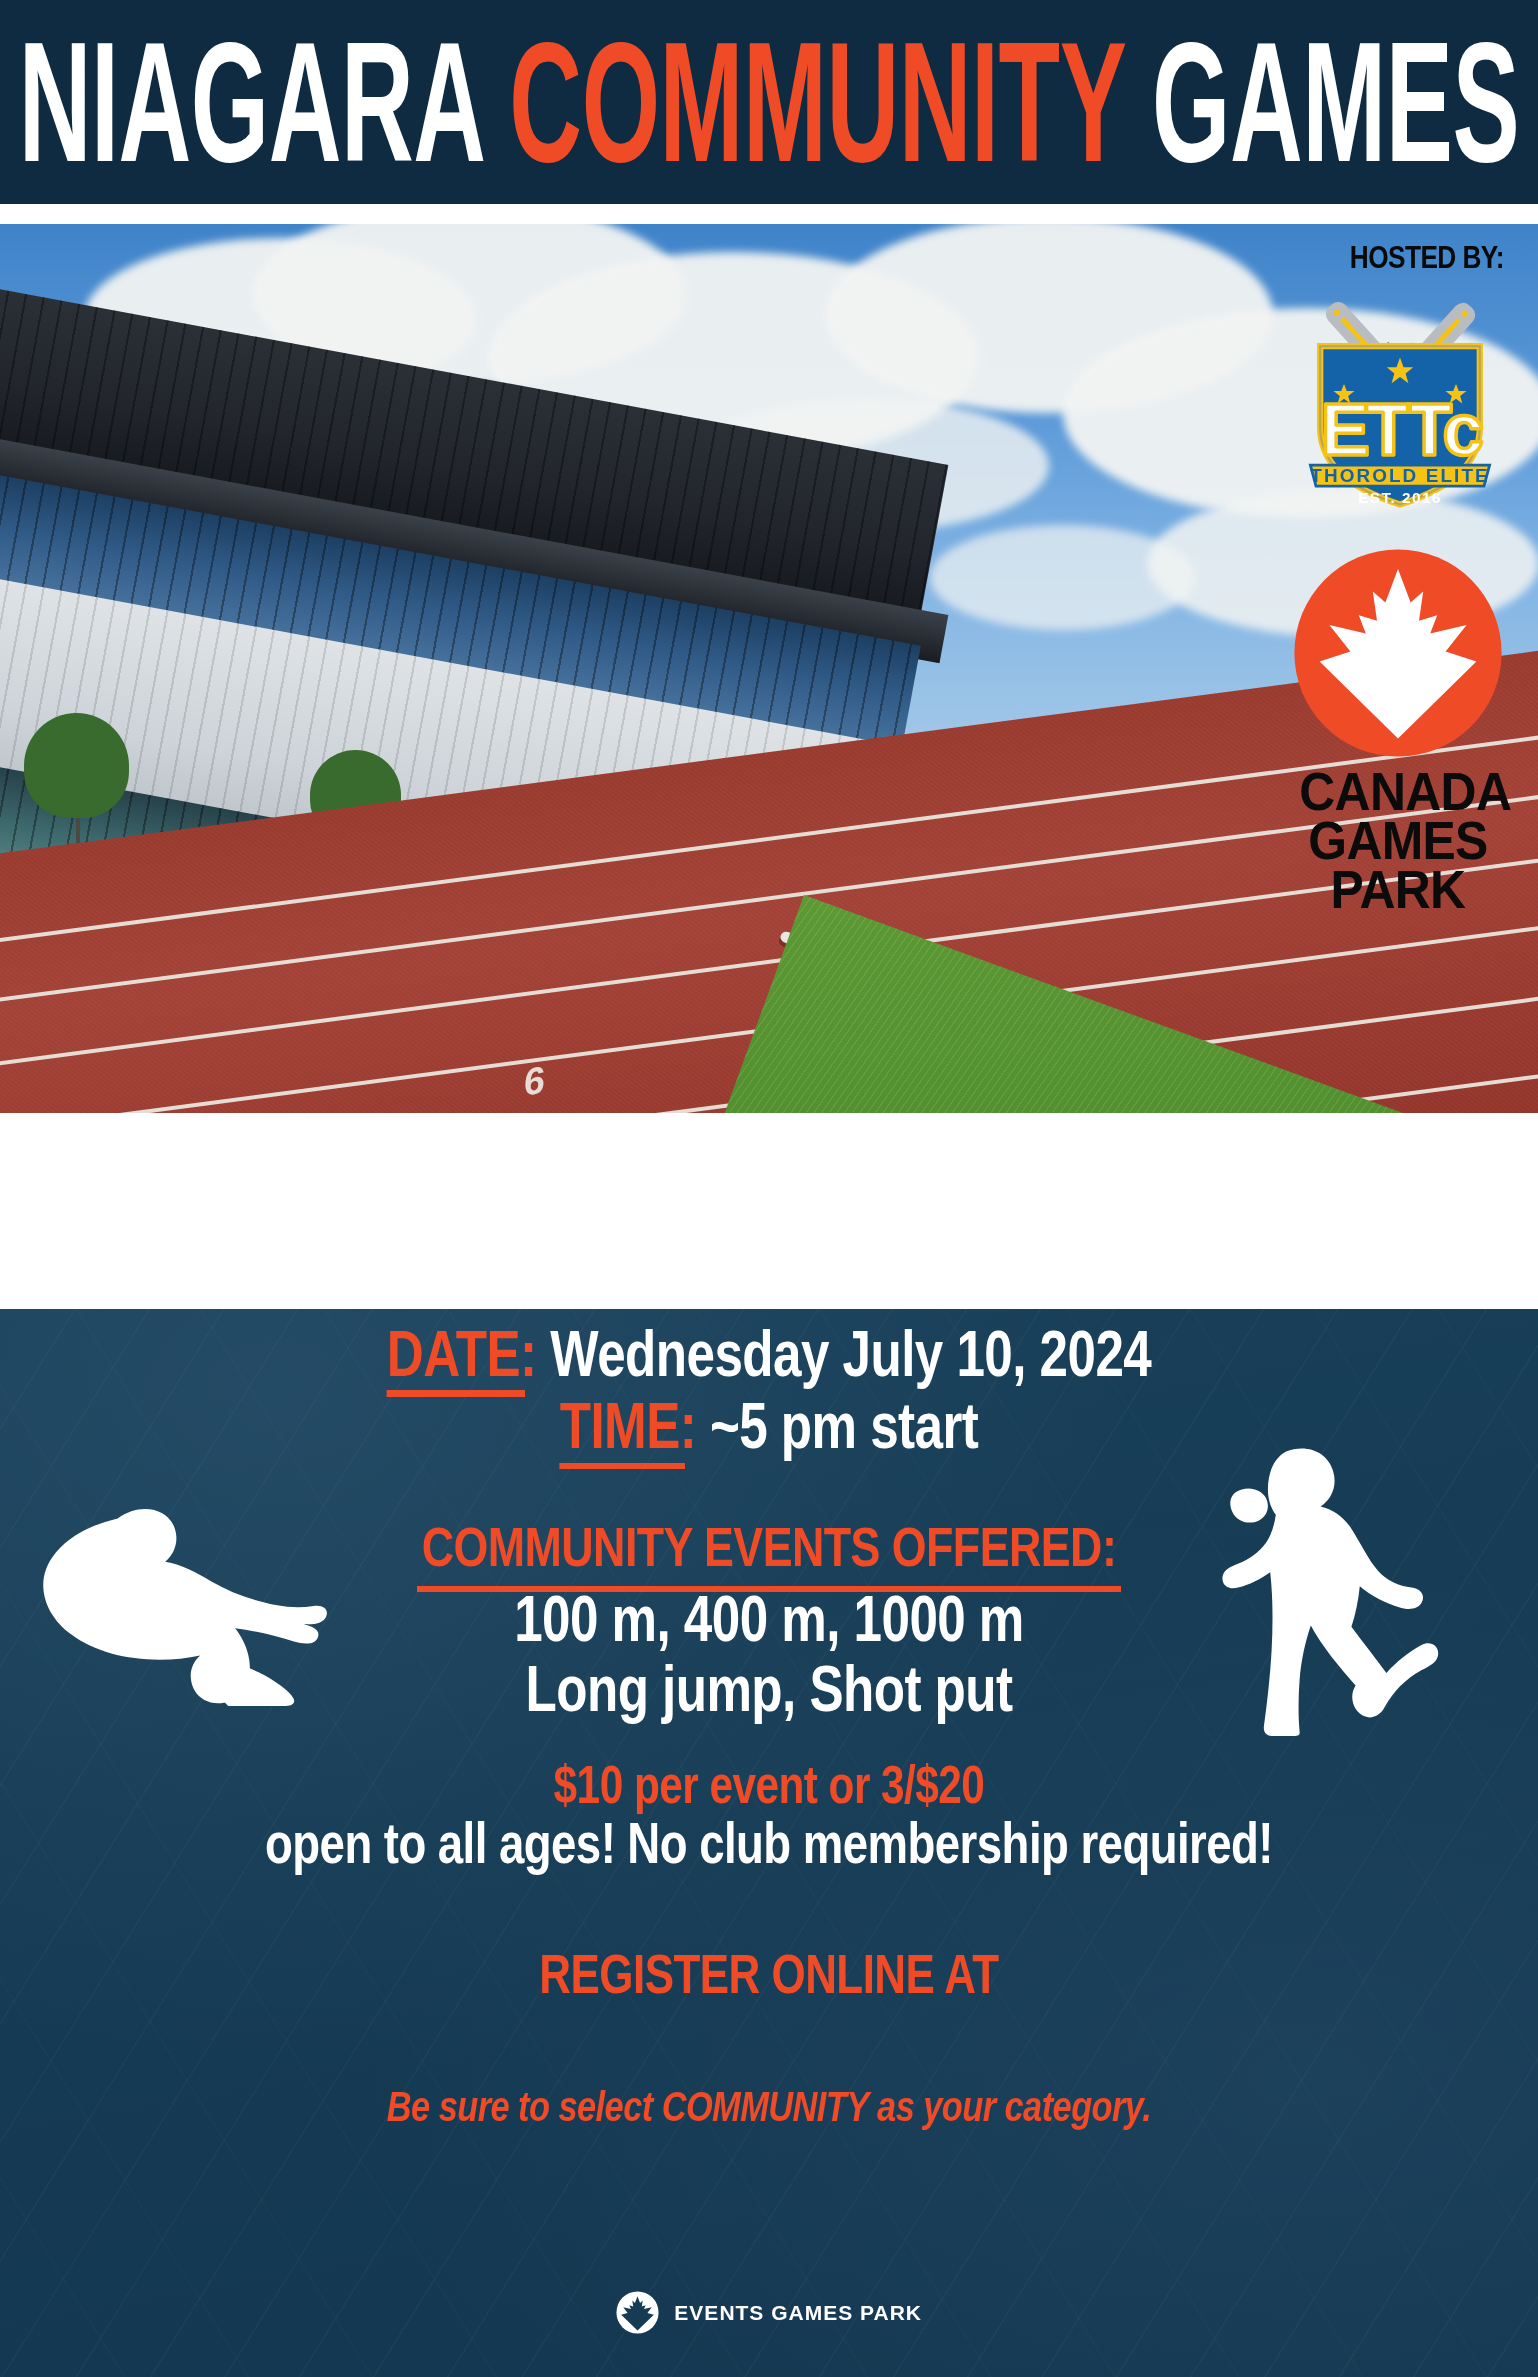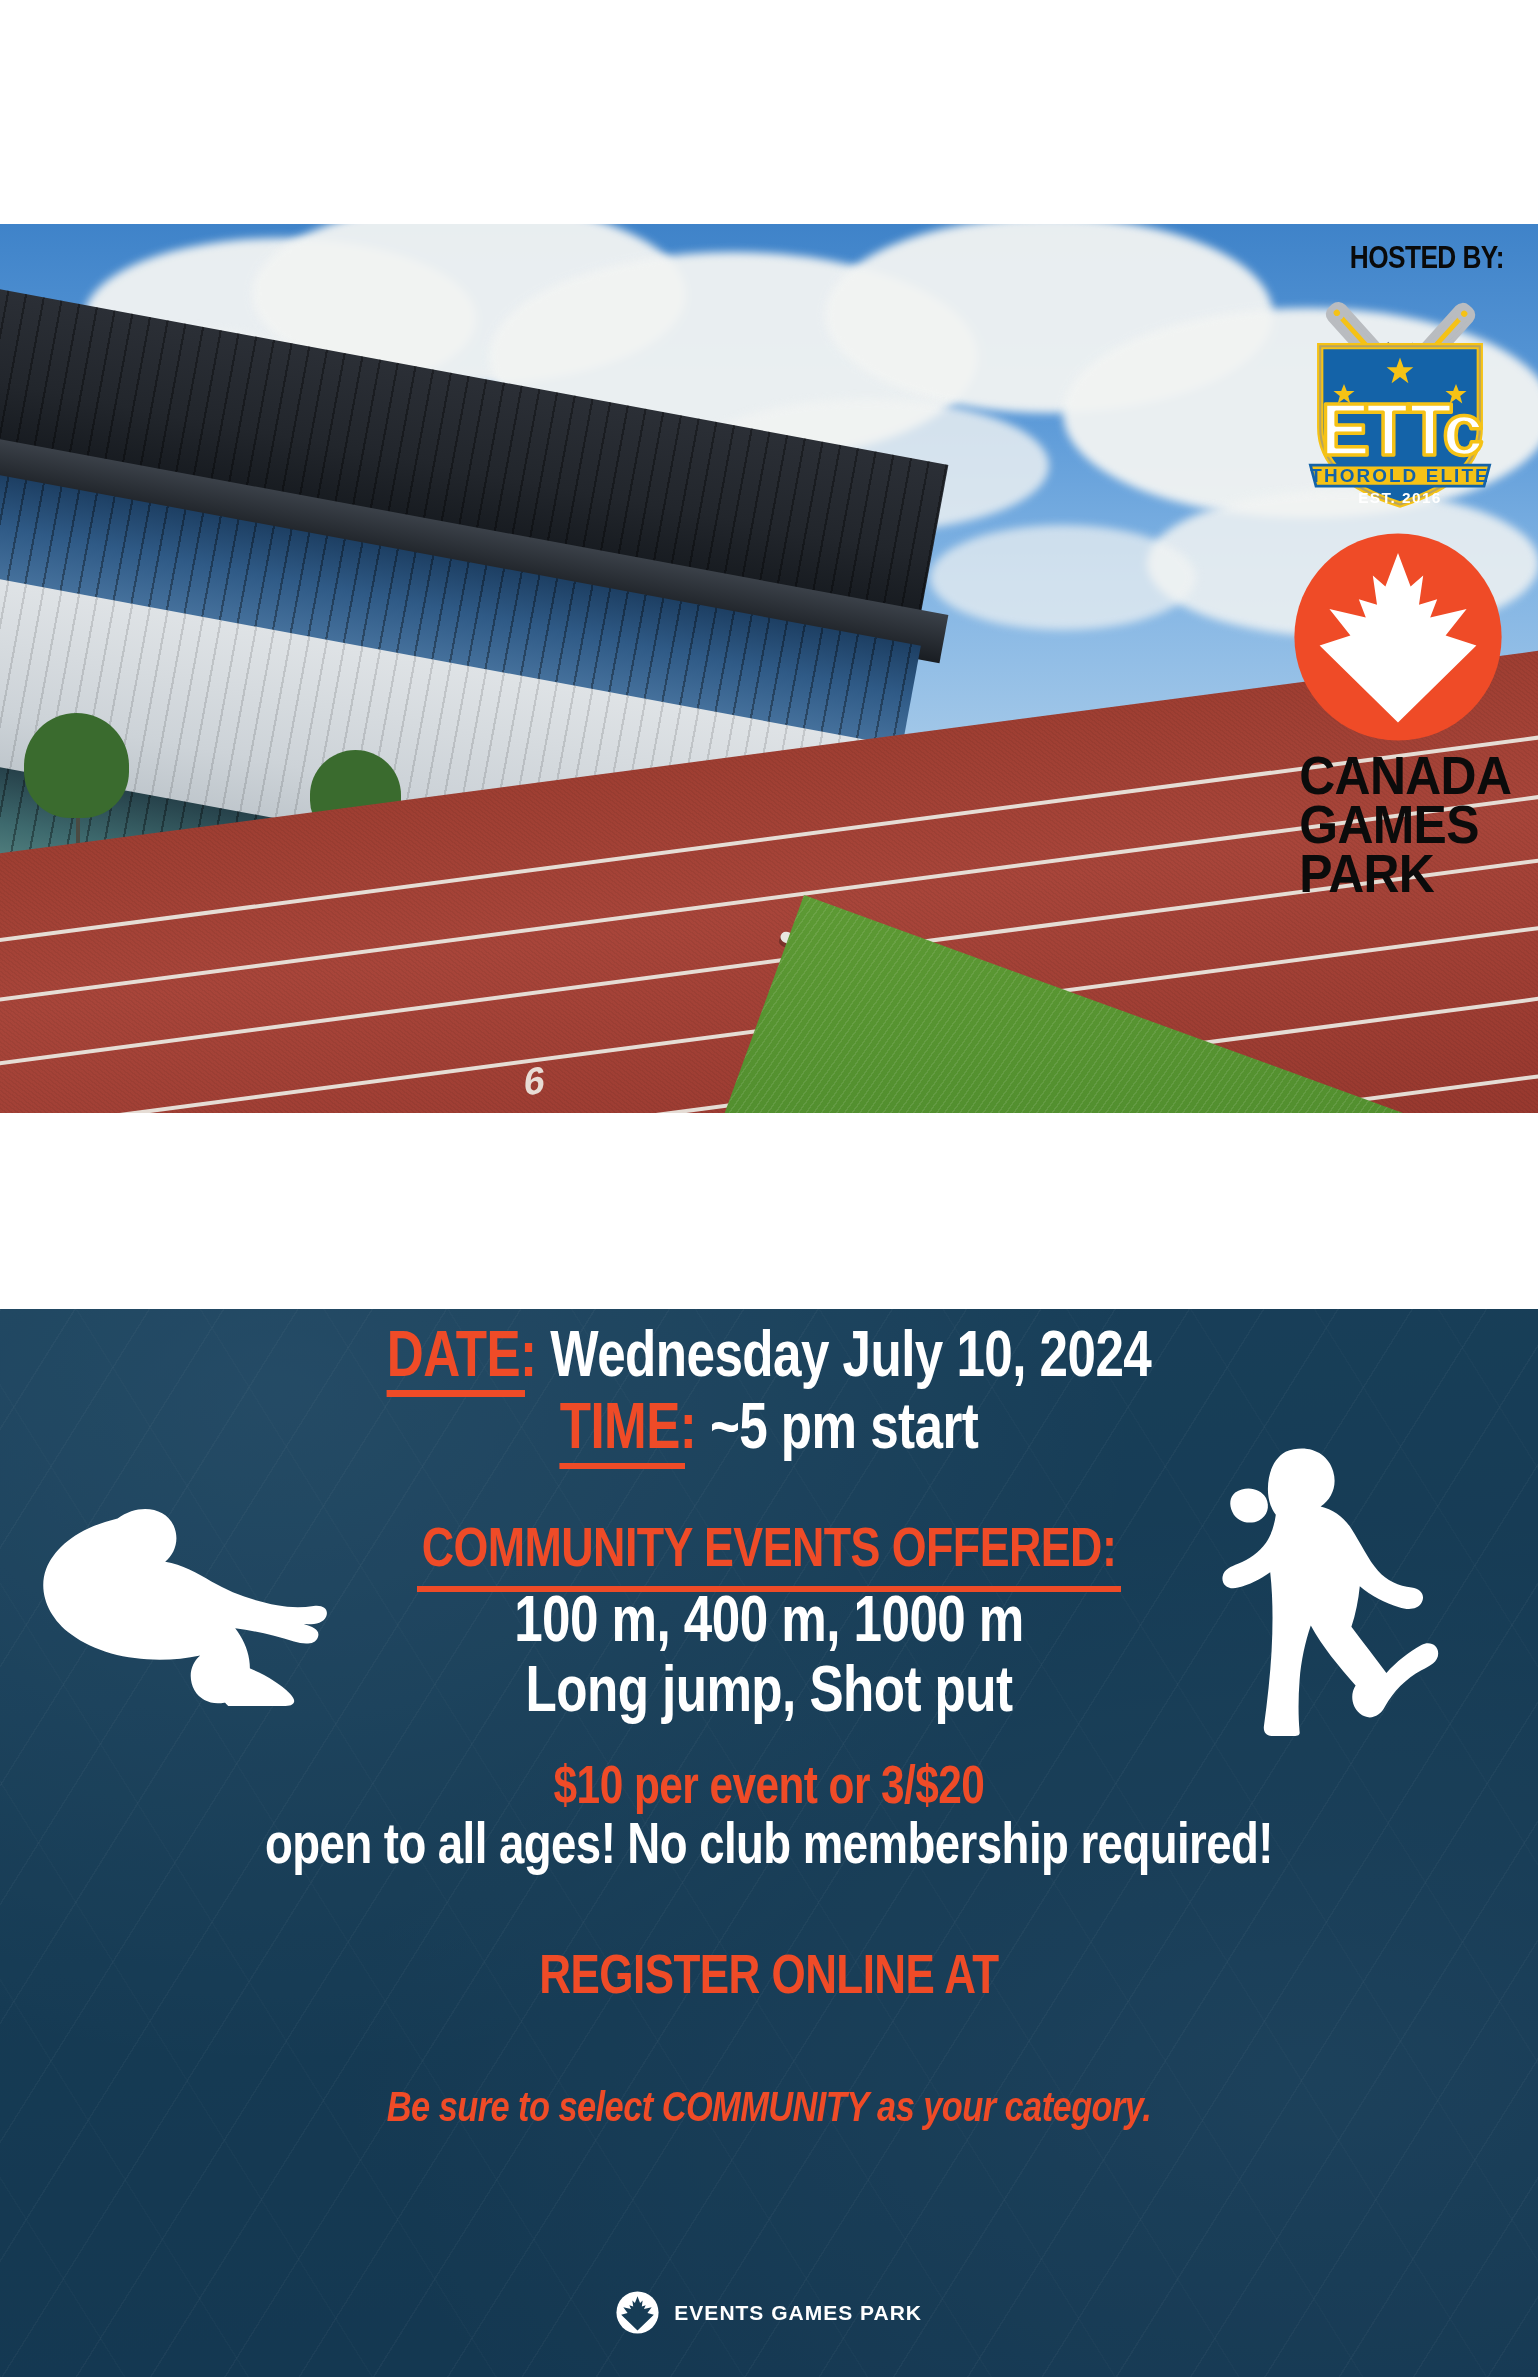--- a/index.html
+++ b/index.html
@@ -142,21 +142,21 @@
   }
 
   
   .hosted-by{
     position:absolute;right:34px;top:15.4px;
     color:#0a0a0a;font-weight:bold;font-size:32px;letter-spacing:0.7px;
     transform:scaleX(0.82);transform-origin:right top;
     font-family:"Liberation Sans Narrow","Liberation Sans",sans-serif;
   }
   .ettc-logo{position:absolute;right:12px;top:55px;width:252px;height:231px;}
-  .cgp-logo-wrap{position:absolute;right:35px;top:308px;width:210px;text-align:left;}
+  .cgp-logo-wrap{position:absolute;right:35px;top:324px;width:210px;text-align:center;}
   .cgp-circle{width:210px;height:210px;}
   .cgp-name{
     color:#0b0b0b;font-weight:bold;font-size:53px;line-height:.92;
     letter-spacing:-0.7px;margin-top:8.4px;
     transform:scaleX(0.94);
     font-family:"Liberation Sans Narrow","Liberation Sans",sans-serif;
   }
 
   
   .mid-banner{
@@ -271,20 +271,23 @@
   .footer-text{
     color:#ffffff;font-size:21px;font-weight:bold;letter-spacing:1px;
     font-family:"Liberation Sans Narrow","Liberation Sans",sans-serif;
   }
 </style>
 </head>
 <body>
 
 <div class="poster">
 
+  <div class="header-bar">
+    <div class="header-title cond"><span class="t-white">NIAGARA </span><span class="t-orange">COMMUNITY</span><span class="t-white"> GAMES</span></div>
+  </div>
 
   <div class="photo-band">
     <div class="sky"></div>
     <div class="cloud c1"></div>
     <div class="cloud c2"></div>
     <div class="cloud c3"></div>
     <div class="cloud c4"></div>
     <div class="cloud c5"></div>
     <div class="cloud c6"></div>
     <div class="cloud c7"></div>

